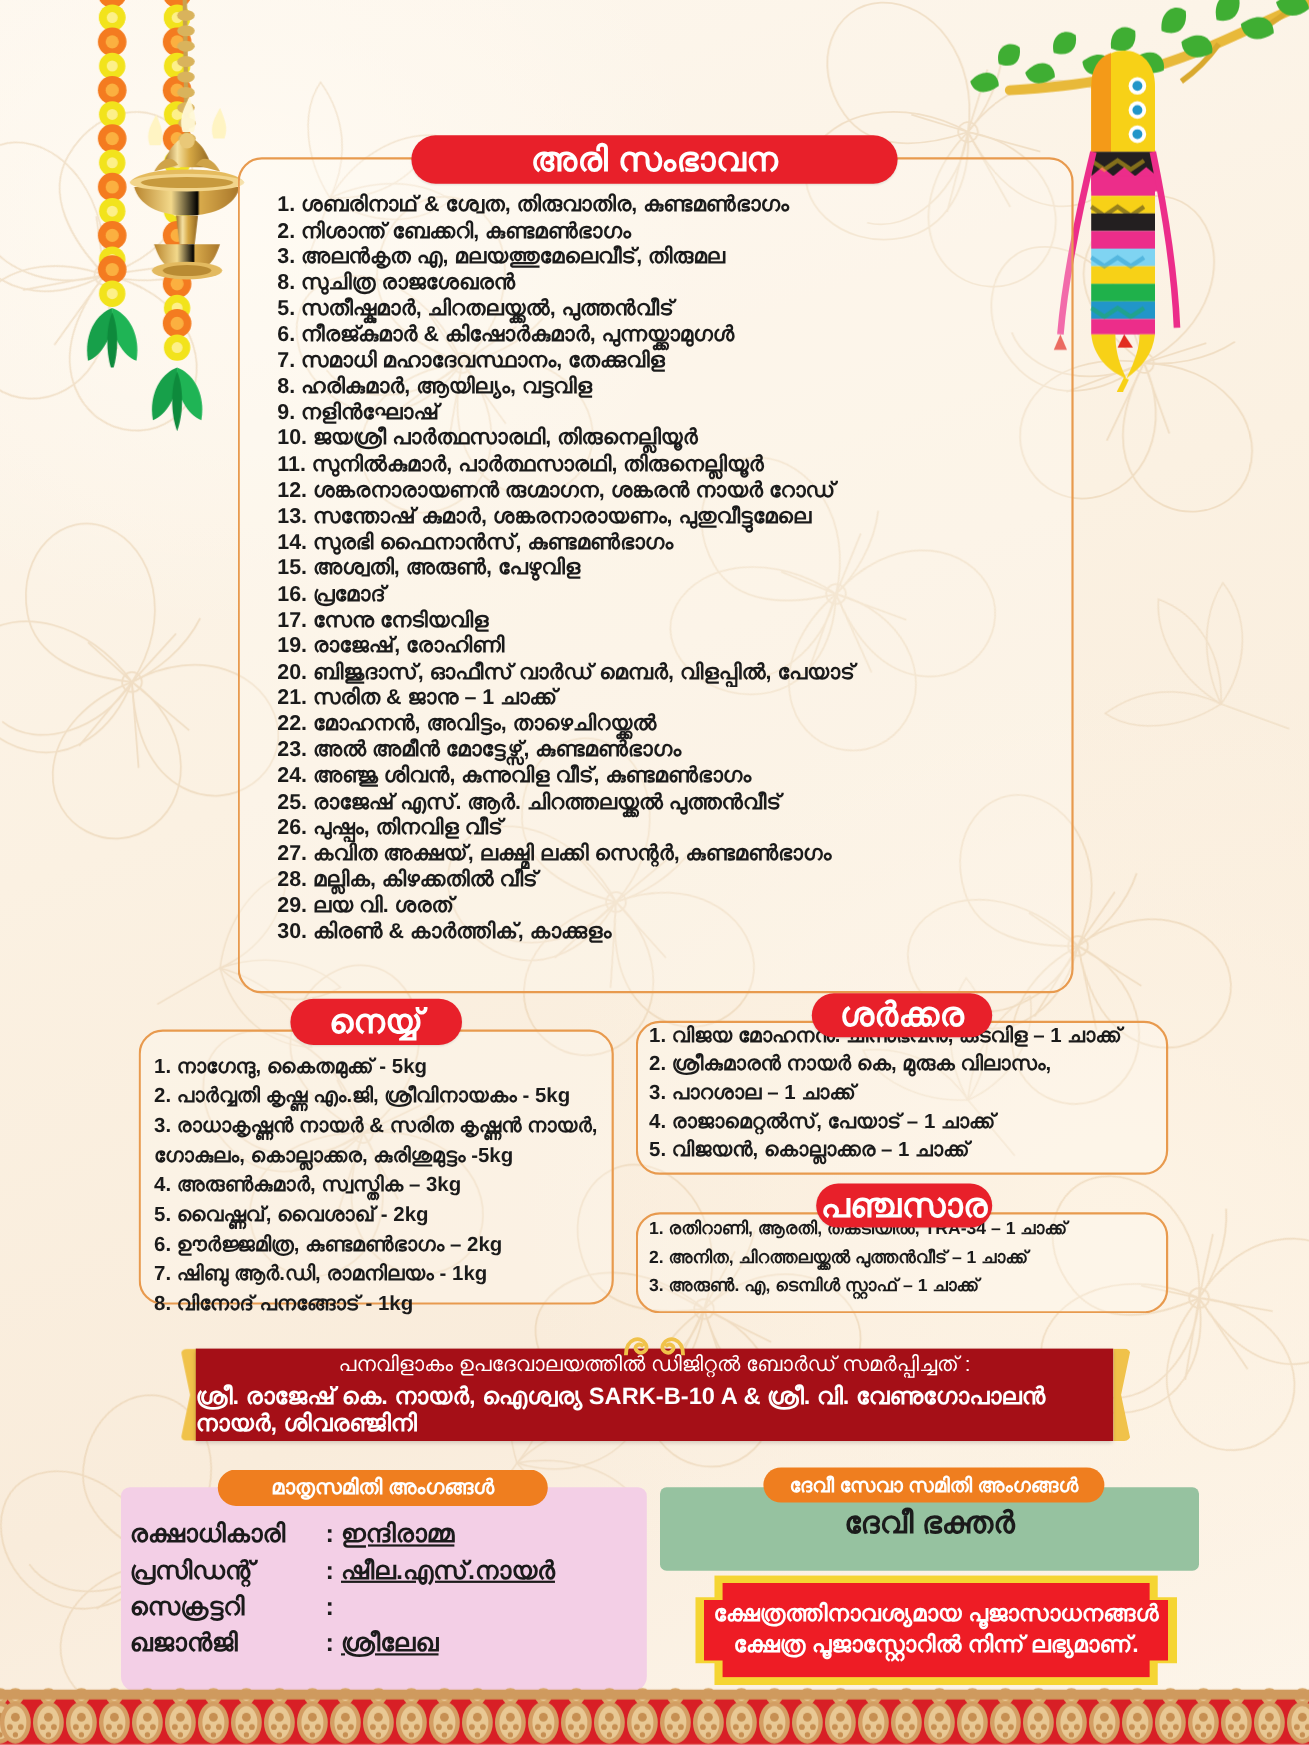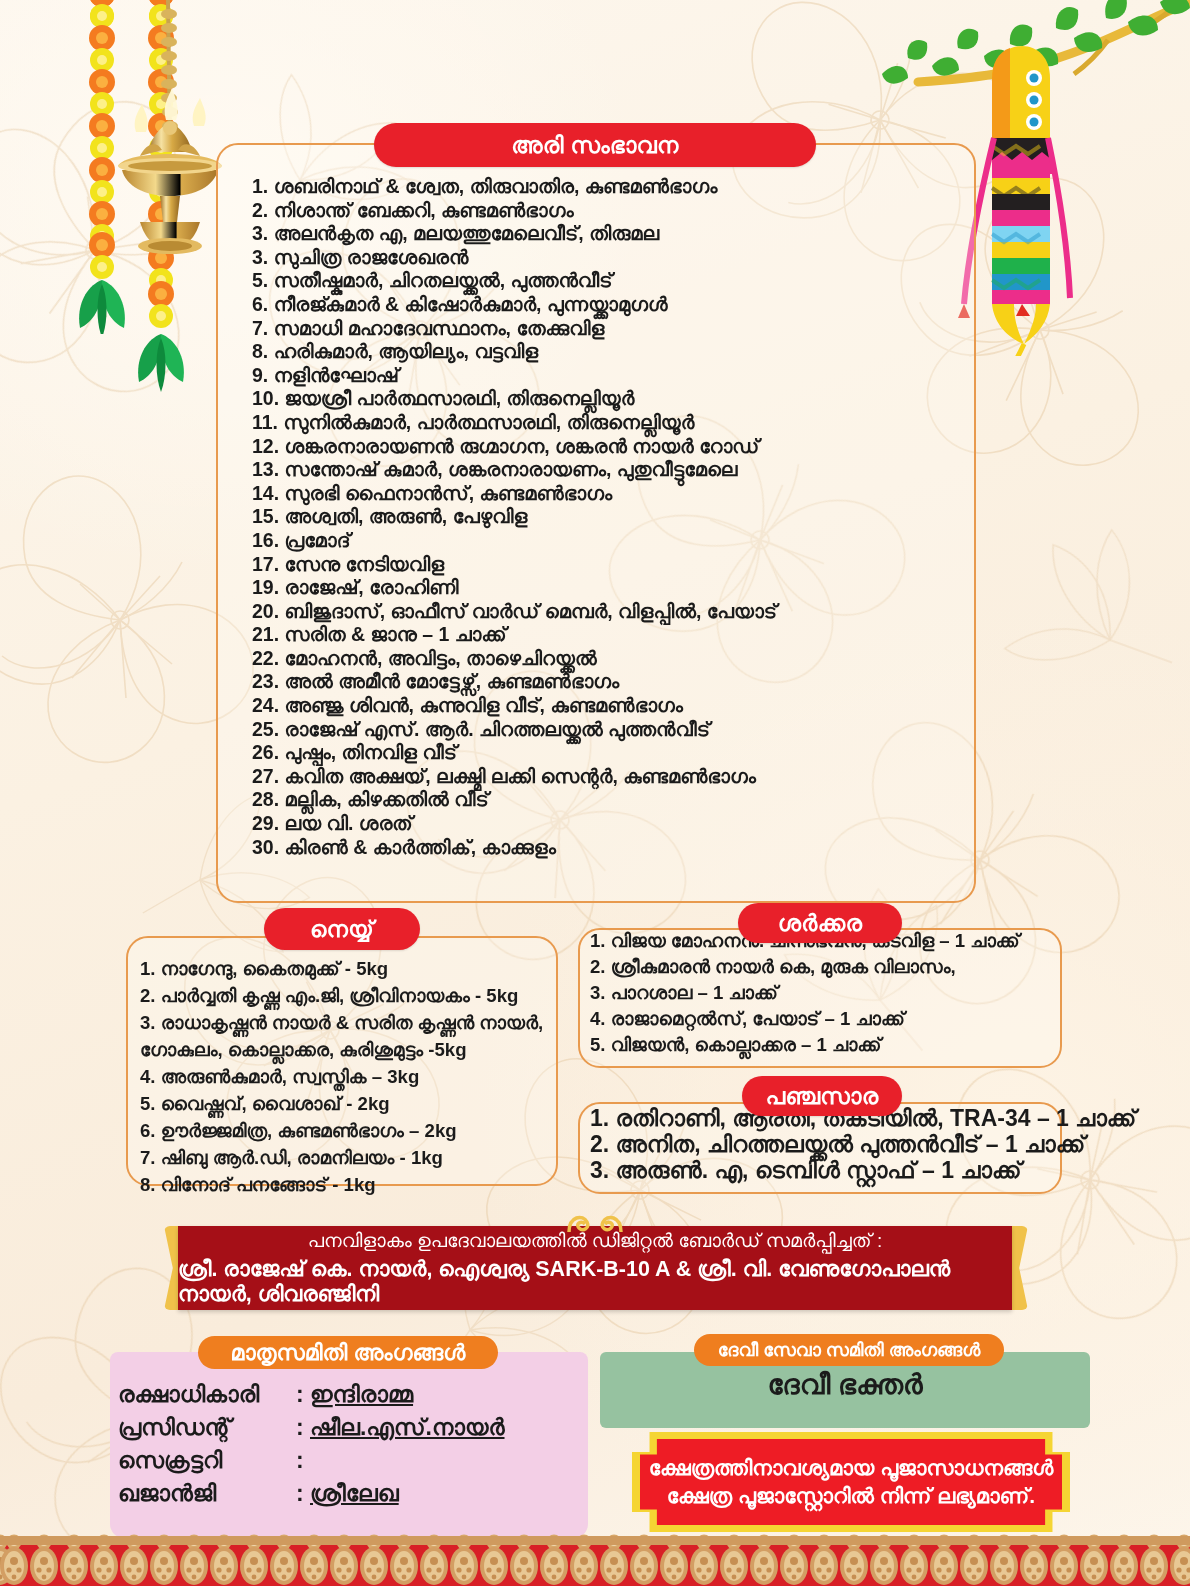--- a/index.html
+++ b/index.html
@@ -36,21 +36,21 @@
     border: 2px solid #e89a4e;
     border-radius: 22px;
     background: rgba(255,252,246,0.30);
   }
 
   .pill-title {
     position: absolute;
     background: #e8202a;
     color: #fff;
     border-radius: 26px;
-    font-size: 23px;
+    font-size: 31px;
     font-weight: bold;
     text-align: center;
     line-height: 1.05;
     display: flex;
     align-items: center;
     justify-content: center;
     letter-spacing: .3px;
     z-index: 6;
     box-shadow: 0 1px 2px rgba(0,0,0,.12);
   }
@@ -80,21 +80,21 @@
   
   #jag-frame { left: 578px; top: 928px; width: 484px; height: 140px; }
   #jag-title { left: 738px; top: 903px; width: 164px; height: 40px; }
   #jag-list  { left: 590px; top: 928px; width: 470px; }
   #jag-list li { font-size: 18.6px; line-height: 26px; }
 
   
   #sug-frame { left: 578px; top: 1102px; width: 484px; height: 92px; }
   #sug-title { left: 742px; top: 1076px; width: 160px; height: 40px; }
   #sug-list  { left: 590px; top: 1105px; width: 470px; }
-  #sug-list li { font-size: 23px; line-height: 26px; }
+  #sug-list li { font-size: 16px; line-height: 26px; }
 
   
   #dedication {
     position: absolute;
     left: 178px; top: 1226px; width: 834px; height: 84px;
     background: #a50f17;
     color: #fff;
     z-index: 7;
     display: flex; flex-direction: column;
     align-items: center; justify-content: center;
@@ -121,21 +121,21 @@
     background: #f3cfe6;
     border-radius: 8px 8px 14px 14px;
     z-index: 5;
   }
   #mathru-title {
     position: absolute; left: 198px; top: 1336px;
     width: 300px; height: 33px;
     background: #ef7e1f; color: #fff;
     border-radius: 17px;
     display: flex; align-items: center; justify-content: center;
-    font-size: 22px; font-weight: bold; z-index: 7;
+    font-size: 19px; font-weight: bold; z-index: 7;
   }
   #mathru-rows {
     position: absolute; left: 118px; top: 1378px; width: 460px; z-index: 6;
   }
   .mrow { display: flex; font-size: 23px; font-weight: bold; color: #1b1b1b; line-height: 33px; }
   .mrow .mkey  { width: 178px; }
   .mrow .mcol  { width: 14px; }
   .mrow .mval  { flex: 1; text-decoration: underline; }
 
   
@@ -418,21 +418,21 @@
     <path d="M4,278 C-6,300 -18,318 -34,334" stroke="#f7d117" stroke-width="5" fill="none"></path>
   </g>
 </svg>
 
 <div class="frame" id="rice-frame"></div>
 <div class="pill-title" id="rice-title">അരി സംഭാവന</div>
 <ol class="plainlist listbox" id="rice-list">
   <li>1. ശബരിനാഥ് &amp; ശ്വേത, തിരുവാതിര, കുണ്ടമൺഭാഗം</li>
   <li>2. നിശാന്ത് ബേക്കറി, കുണ്ടമൺഭാഗം</li>
   <li>3. അലൻകൃത എ, മലയത്തുമേലെവീട്, തിരുമല</li>
-  <li>3. സുചിത്ര രാജശേഖരൻ</li>
+  <li>8. സുചിത്ര രാജശേഖരൻ</li>
   <li>5. സതീഷ്കുമാർ, ചിറതലയ്ക്കൽ, പുത്തൻവീട്</li>
   <li>6. നീരജ്കുമാർ &amp; കിഷോർകുമാർ, പുന്നയ്ക്കാമുഗൾ</li>
   <li>7. സമാധി മഹാദേവസ്ഥാനം, തേക്കുവിള</li>
   <li>8. ഹരികുമാർ, ആയില്യം, വട്ടവിള</li>
   <li>9. നളിൻഘോഷ്</li>
   <li>10. ജയശ്രീ പാർത്ഥസാരഥി, തിരുനെല്ലിയൂർ</li>
   <li>11. സുനിൽകുമാർ, പാർത്ഥസാരഥി, തിരുനെല്ലിയൂർ</li>
   <li>12. ശങ്കരനാരായണൻ രുഗ്മാഗന, ശങ്കരൻ നായർ റോഡ്</li>
   <li>13. സന്തോഷ് കുമാർ, ശങ്കരനാരായണം, പുതുവീട്ടുമേലെ</li>
   <li>14. സുരഭി ഫൈനാൻസ്, കുണ്ടമൺഭാഗം</li>

